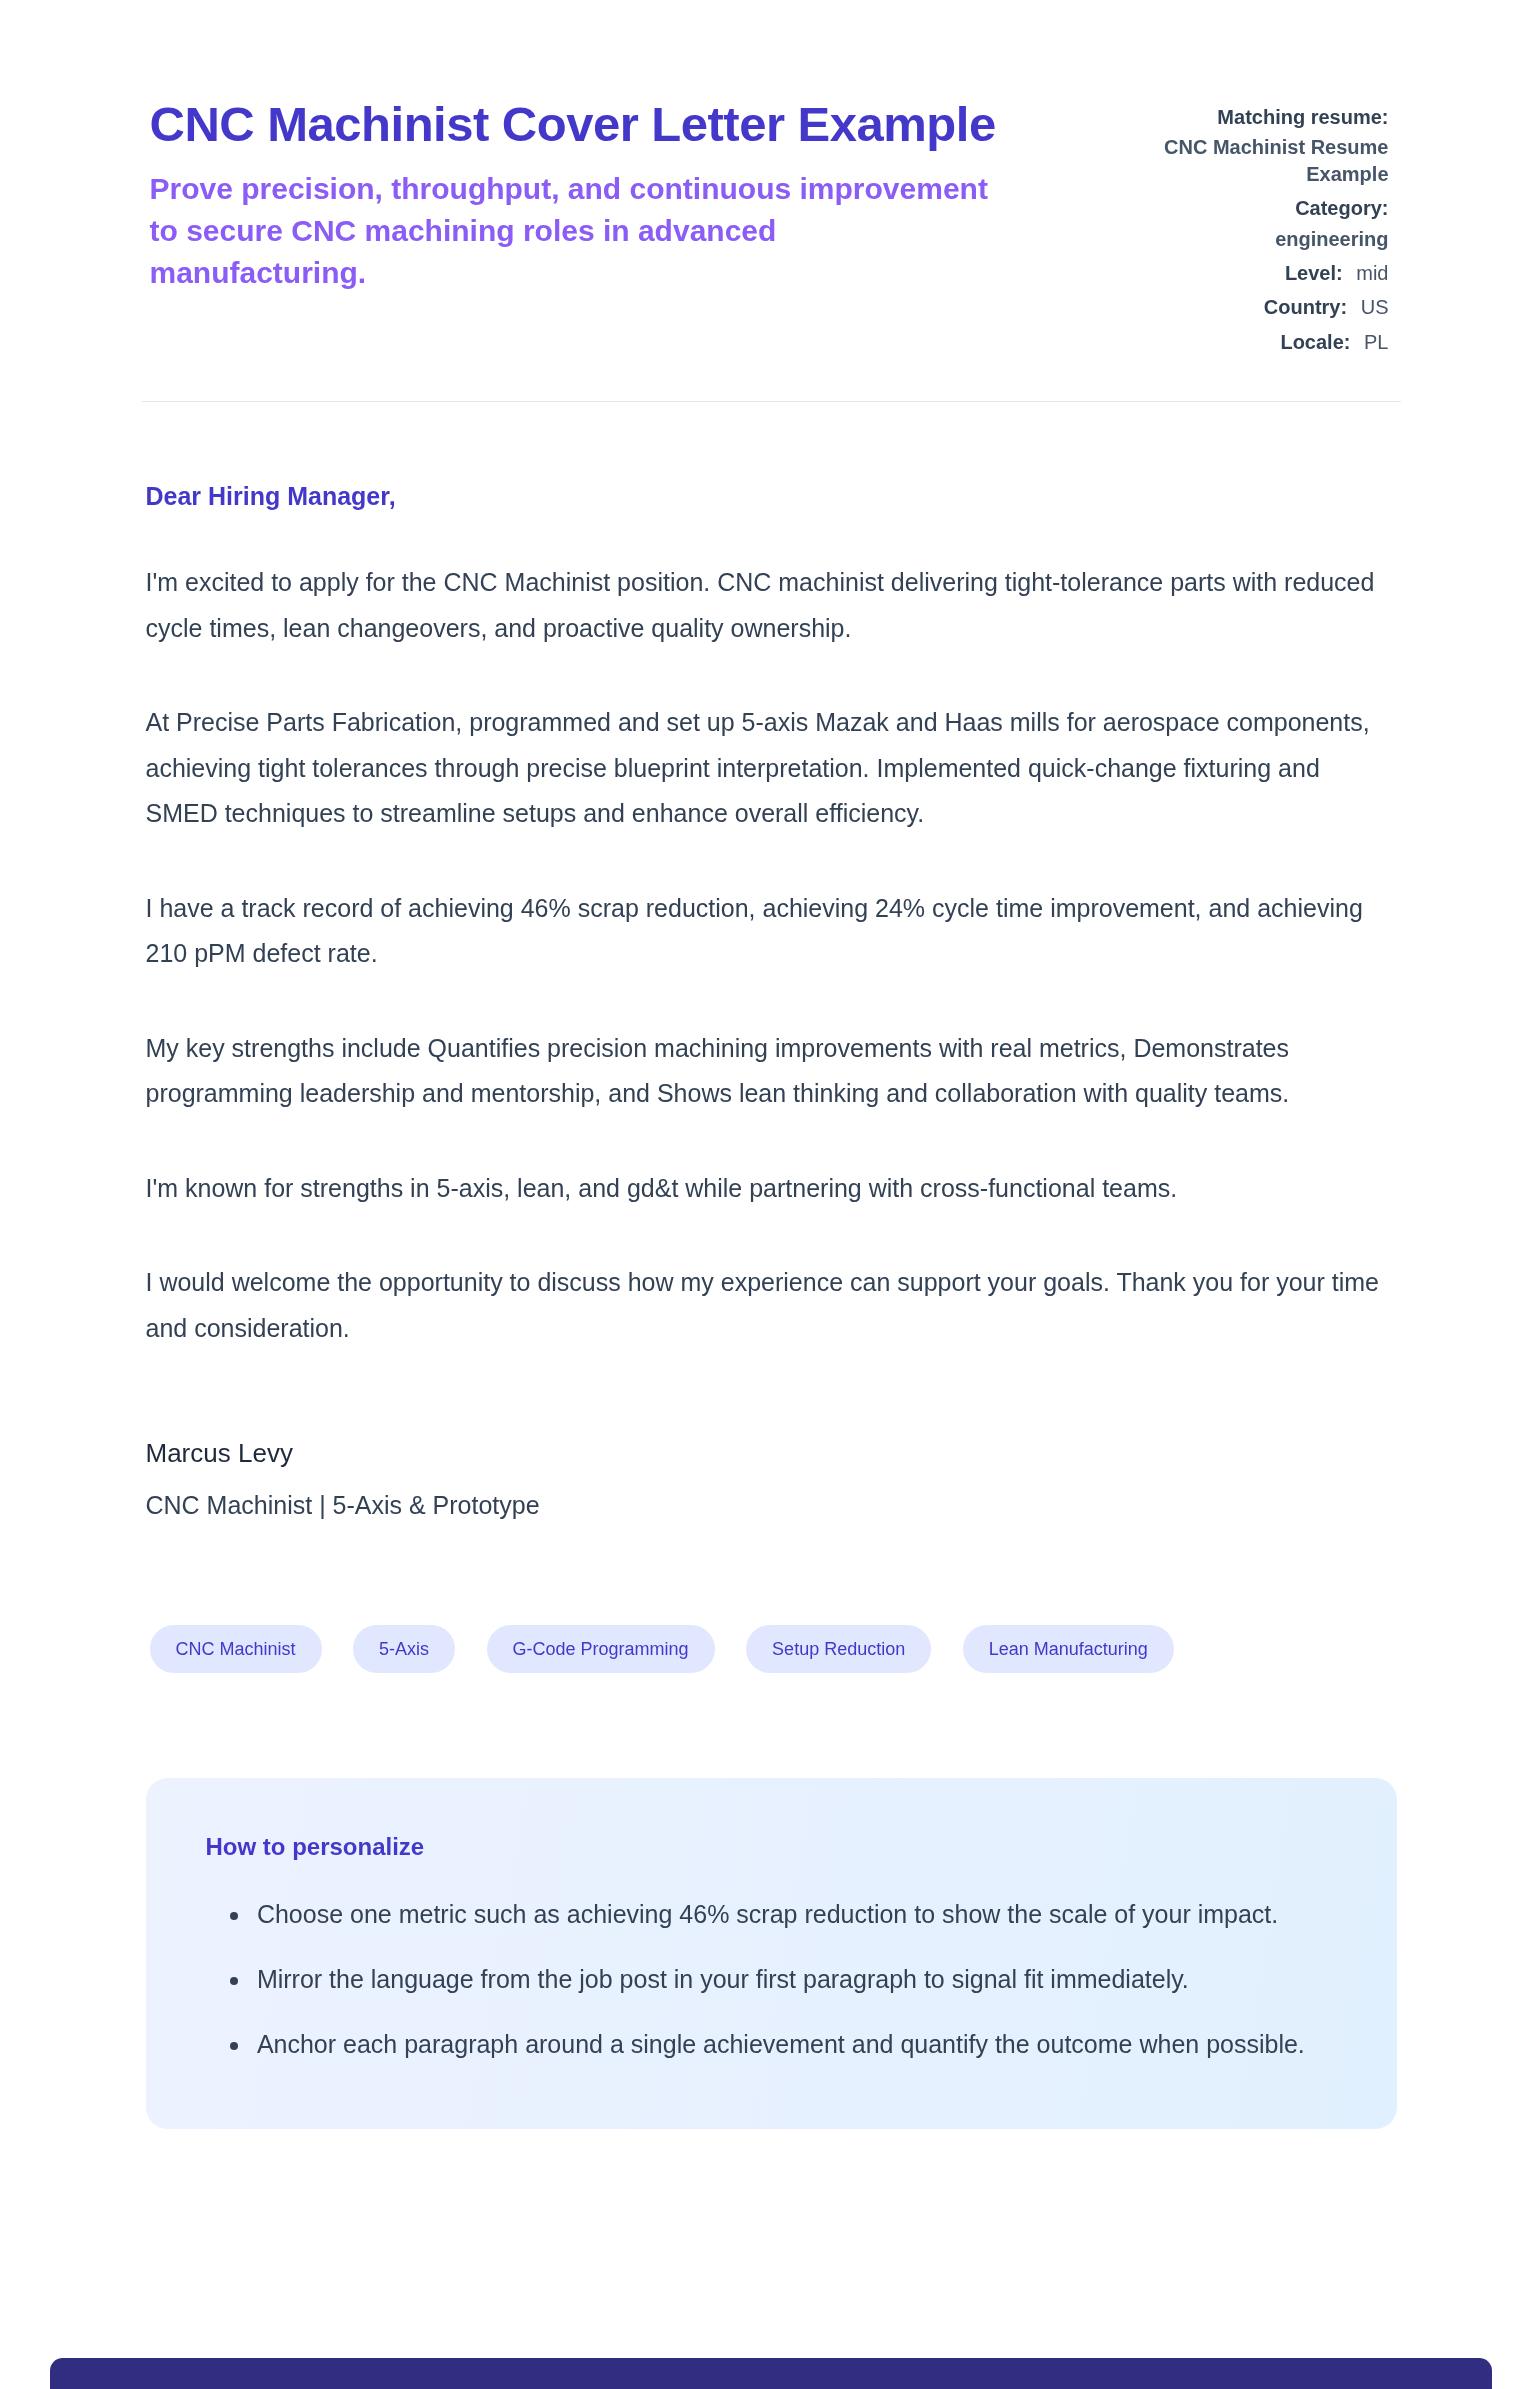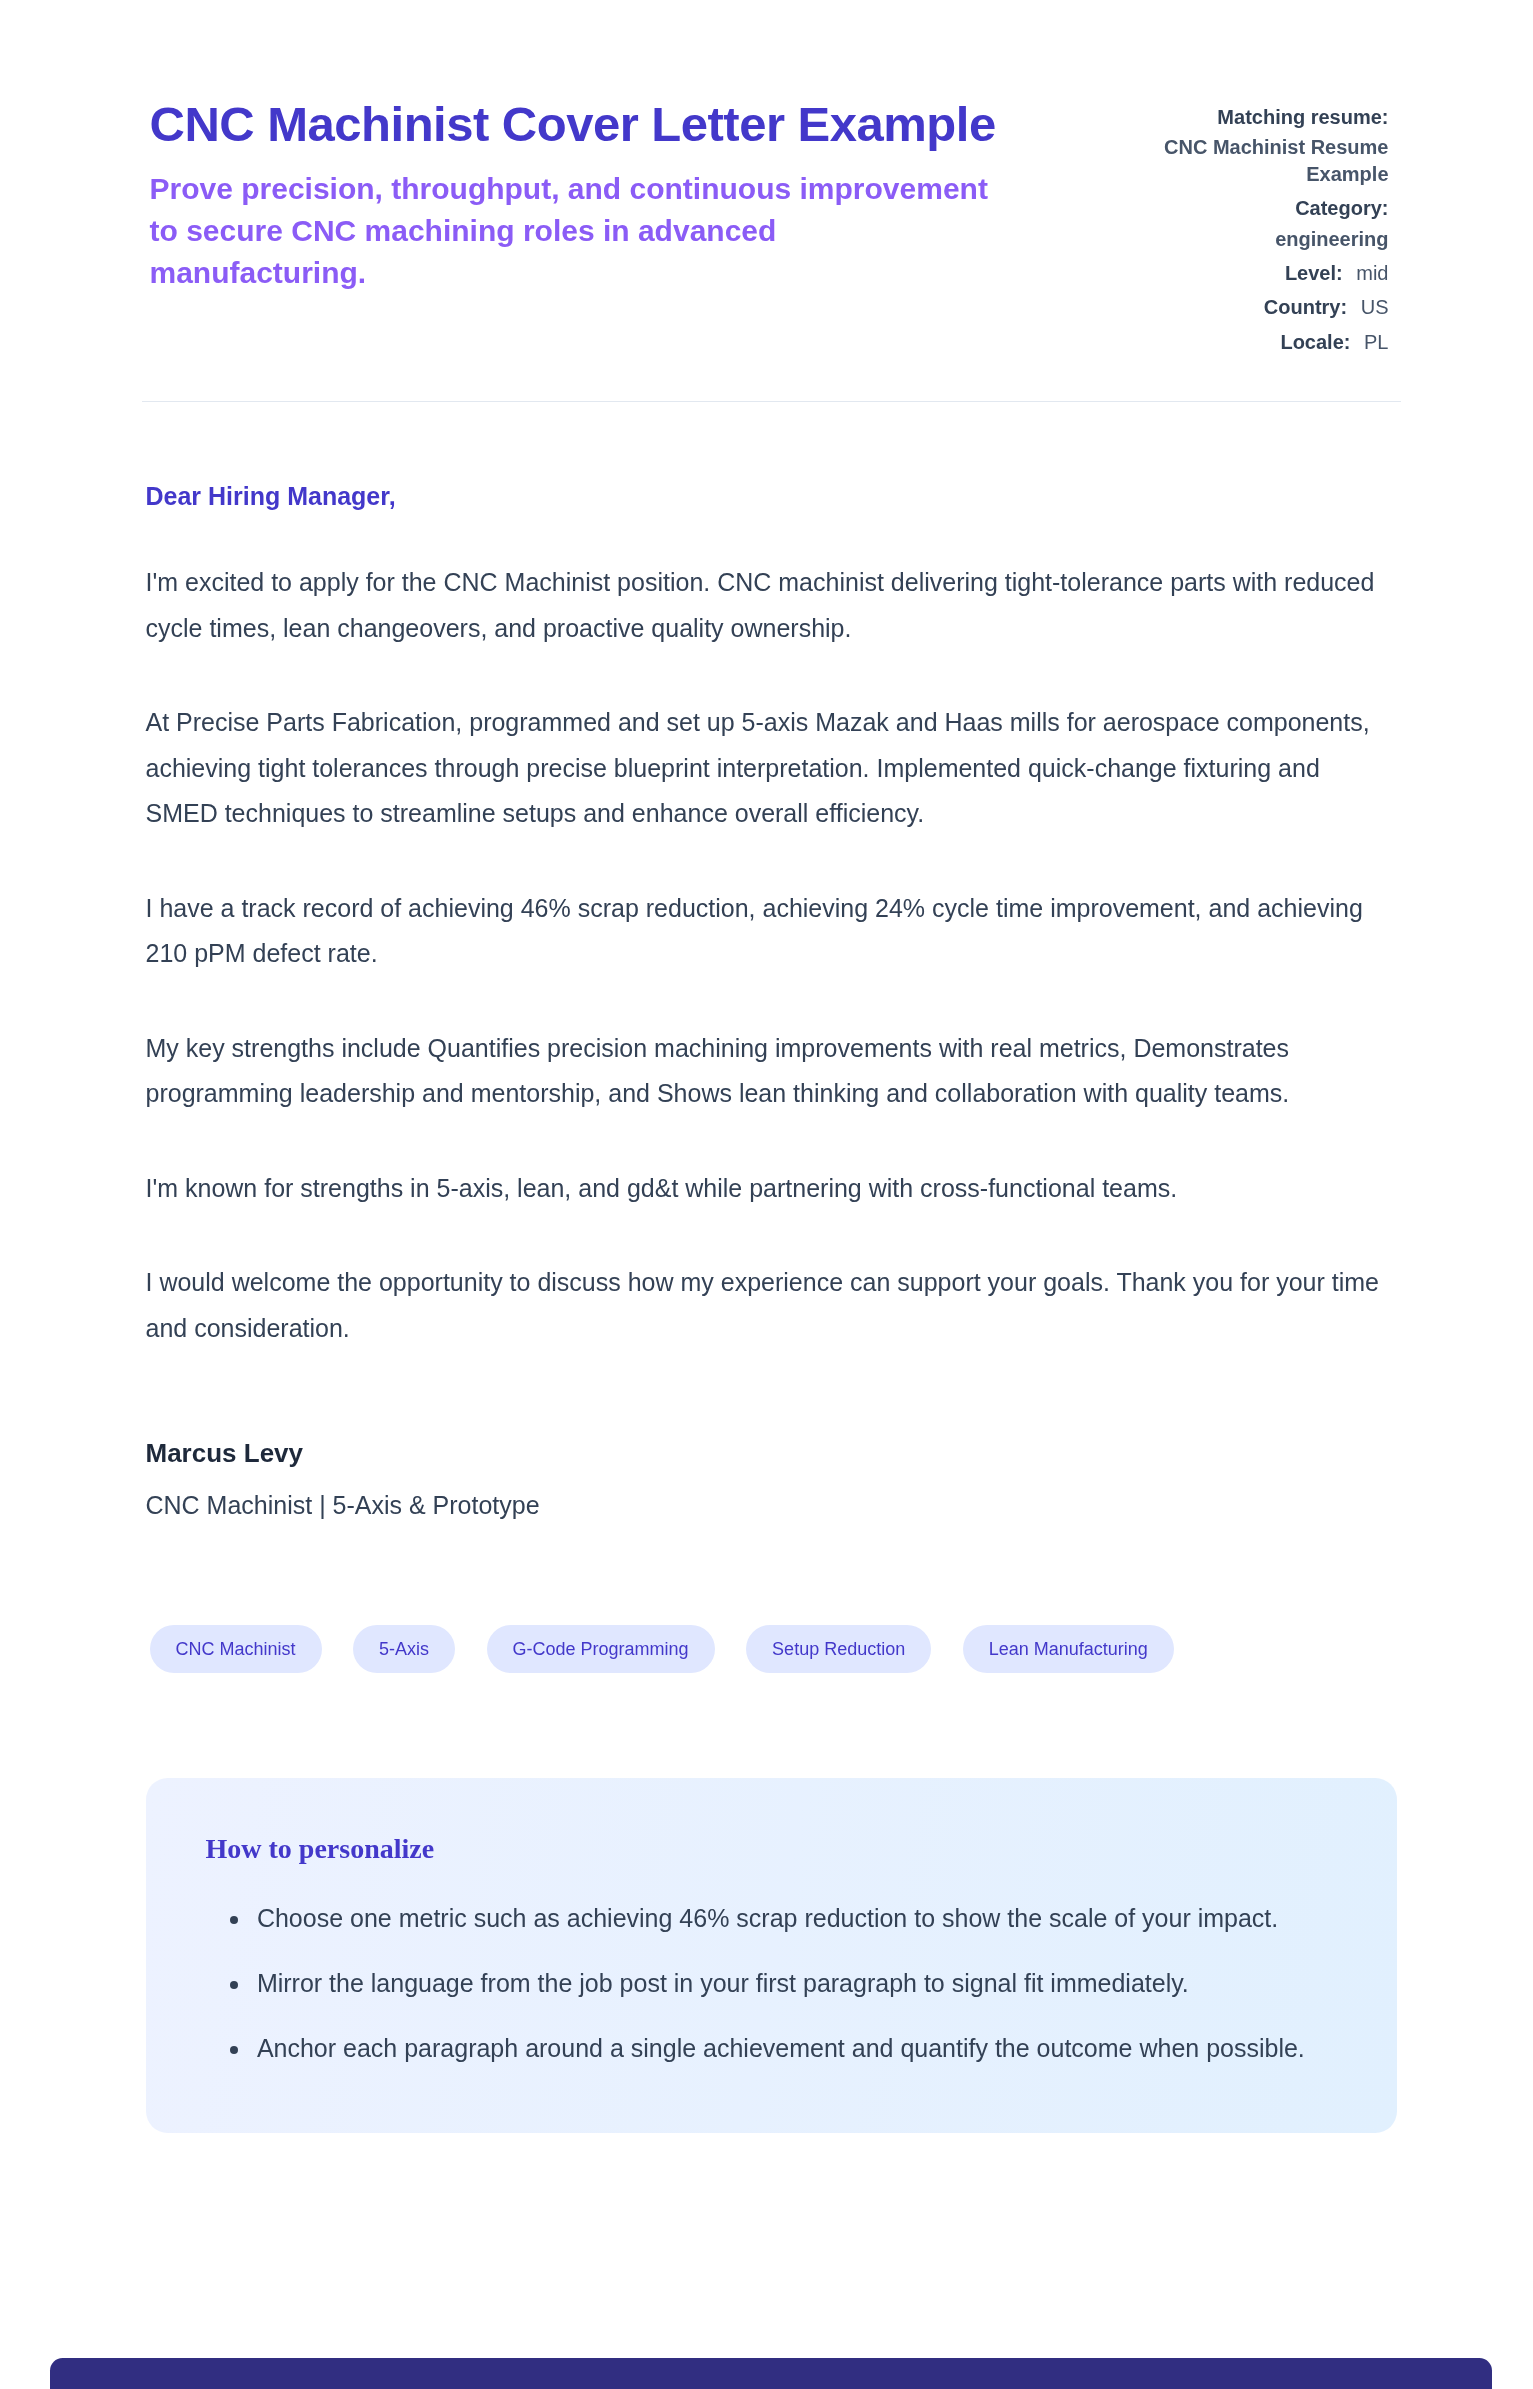--- a/index.html
+++ b/index.html
@@ -31,39 +31,39 @@
   }
   .meta-row { margin-bottom:8px; }
   .meta-label { font-weight:700; color:#334155; }
   .meta-row.stacked .meta-value { display:block;font-weight:bold; }
 
   
   .letter { padding-top:72px; }
   .greeting { font-size:25px; font-weight:700; color:var(--accent,#4338CA); }
   .para { margin-top:49px; font-size:25px; line-height:1.82; color:#334155; }
 
-  .sig-name { margin-top:87px; font-size:26px; font-weight:700; color:#1E293B; }
+  .sig-name { margin-top:87px; font-size:26px; font-weight:400; color:#1E293B; }
   .sig-role { margin-top:21.7px; font-size:25px; color:#334155; }
 
   
   .tags { margin-top:101px; display:flex; flex-wrap:wrap; gap:23.5px; }
   .tag {
     display:inline-flex; align-items:center;
     background:var(--tag-bg,#E0E7FF); color:var(--tag-text,#4338CA);
     font-size:18px; line-height:1; padding:15.3px 26px; border-radius:901px;
     cursor:pointer; white-space:nowrap;
   }
 
   
   .personalize {
     margin-top:101px; border-radius:21.7px;
     background:linear-gradient(100deg, var(--card-from,#EDF2FF) 0%, var(--card-to,#E1F0FE) 100%);
     padding:51px 56px 58px;
   }
-  .personalize h2 { font-size:28px; font-weight:700; color:var(--accent,#4338CA);font-family:Liberation Serif, serif; }
+  .personalize h2 { font-size:24px; font-weight:700; color:var(--accent,#4338CA); }
   .personalize ul { margin-top:31px; padding-left:42px; list-style:disc; }
   .personalize li { font-size:25px; line-height:1.8; color:#334155; padding-left:5.4px; margin-top:20px; }
   .personalize li:first-child { margin-top:0; }
 
   
   .footer {
     margin-top:auto; align-self:center;
     width:1442px; height:31px;
     background:var(--footer,#312E81);
     border-radius:12.6px 12.6px 0 0;

